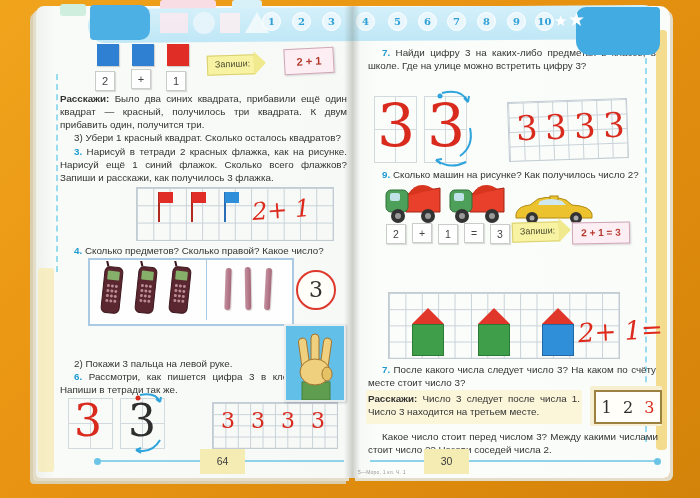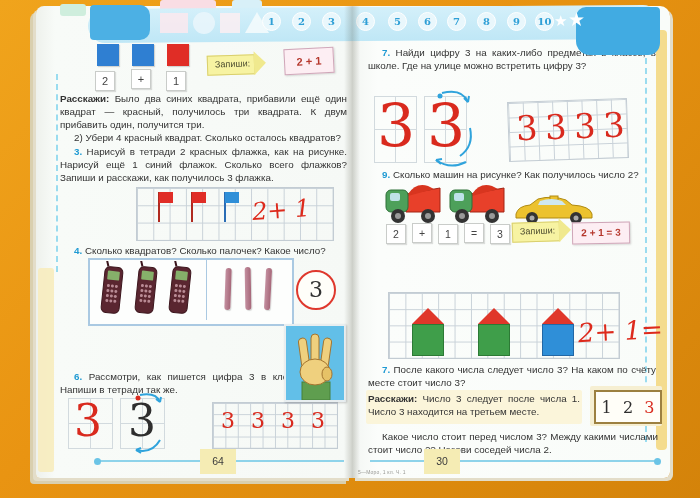--- a/index.html
+++ b/index.html
@@ -73,21 +73,21 @@
   
   .pic-frame{position:absolute;border:2px solid #aac9e2;background:#fdfefd;z-index:9;}
   .divider{position:absolute;width:1px;background:#aac9e2;z-index:10;}
   .stick{position:absolute;width:6px;border-radius:3px;background:linear-gradient(90deg,#c490a0,#a66779);box-shadow:1px 1px 1px rgba(0,0,0,.15);z-index:11;}
 
   .hand-box{position:absolute;background:#62bfe8;border:2px solid #e8eef0;box-shadow:1px 1px 2px rgba(0,0,0,.2);z-index:11;}
 
   
   .page-line{position:absolute;height:2px;background:#8ed3ea;z-index:8;}
   .line-dot{position:absolute;width:7px;height:7px;border-radius:50%;background:#6bc4e6;z-index:9;}
-  .page-num{position:absolute;width:36px;height:25px;background:#f5ecb4;z-index:10;font-size:10.5px;color:#3c3c3c;text-align:center;line-height:25px;}
+  .page-num{position:absolute;width:45px;height:25px;background:#f5ecb4;z-index:10;font-size:10.5px;color:#3c3c3c;text-align:center;line-height:25px;}
   .imprint{position:absolute;font-size:5px;color:#9a9a96;z-index:10;letter-spacing:.2px;}
 
   
   .dash-v{position:absolute;width:0;border-left:2px dashed #9adcef;z-index:6;}
   #yellow-strip{position:absolute;left:656px;top:30px;width:11px;height:420px;background:#f4dc8e;border-radius:4px;z-index:7;}
   #yellow-corner{position:absolute;left:38px;top:268px;width:16px;height:204px;background:#f7ecbe;opacity:.9;border-radius:3px;z-index:6;}
 
   .rass-bg{position:absolute;background:#fbf5da;z-index:8;border-radius:2px;}
   .numbox-panel{position:absolute;background:#f6efd2;z-index:9;border-radius:2px;}
   .numbox{position:absolute;background:#fffef8;border:2px solid #9c8040;z-index:10;display:flex;align-items:center;justify-content:space-around;
@@ -141,39 +141,39 @@
   <div class="sq blue" style="left:97px;top:44px;"></div>
   <div class="sq blue" style="left:132px;top:44px;"></div>
   <div class="sq red" style="left:167px;top:44px;"></div>
   <div class="card" style="left:95px;top:71px;">2</div>
   <div class="card" style="left:131px;top:69px;">+</div>
   <div class="card" style="left:166px;top:71px;">1</div>
   <div class="write-arrow" style="left:207px;top:55px;transform:rotate(-2deg);">Запиши:</div>
   <div class="result-box" style="left:284px;top:48px;width:48px;height:24px;line-height:24px;transform:rotate(-3deg);">2 + 1</div>
 
   <p class="para" style="left:60px;top:92px;width:287px;"><span class="blab">Расскажи:</span> <span>Было два синих квадрата, прибавили ещё один квадрат — красный, получилось три квадрата. К двум прибавить один, получится три.</span></p>
-  <p class="para indent" style="left:60px;top:131px;width:287px;">2) Убери 4 красный квадрат. Сколько осталось квадратов?</p>
+  <p class="para indent" style="left:60px;top:131px;width:287px;">3) Убери 1 красный квадрат. Сколько осталось квадратов?</p>
   <p class="para indent" style="left:60px;top:145px;width:287px;"><span class="tnum">3.</span> <span>Нарисуй в тетради 2 красных флажка, как на рисунке. Нарисуй ещё 1 синий флажок. Сколько всего флажков? Запиши и расскажи, как получилось 3 флажка.</span></p>
 
   <div class="grid" style="left:136px;top:187px;width:196px;height:52px;background-size:16.3px 17.3px;"></div>
   <div class="flag" style="left:158px;top:192px;">
       <div class="pole" style="background:#b02a20;"></div>
       <div class="cloth" style="background:#e02d26;"></div>
     </div>
   <div class="flag" style="left:191px;top:192px;">
       <div class="pole" style="background:#b02a20;"></div>
       <div class="cloth" style="background:#e02d26;"></div>
     </div>
   <div class="flag" style="left:224px;top:192px;">
       <div class="pole" style="background:#2a6cb5;"></div>
       <div class="cloth" style="background:#2f8fd8;"></div>
     </div>
   <div class="handwriting" style="left:252px;top:196px;font-size:24px;transform:rotate(-4deg);">2+ 1</div>
 
-  <p class="para indent" style="left:60px;top:244px;width:287px;"><span class="tnum">4.</span> <span>Сколько квадратов? Сколько палочек? Какое число?</span></p>
+  <p class="para indent" style="left:60px;top:244px;width:287px;"><span class="tnum">4.</span> <span>Сколько предметов? Сколько правой? Какое число?</span></p>
   <div class="pic-frame" style="left:88px;top:258px;width:202px;height:64px;"></div>
   <div class="divider" style="left:206px;top:260px;height:60px;"></div>
 
   <div class="vehicle" style="left:96px;top:261px;">
     <svg width="32" height="58" viewBox="0 0 32 58">
         <g transform="rotate(6 16 29)">
           <rect x="7" y="6" width="18" height="46" rx="5" fill="#5a2630" stroke="#3c161d"></rect>
           <line x1="10" y1="6" x2="8" y2="0" stroke="#3c161d" stroke-width="2"></line>
           <rect x="10" y="10" width="12" height="9" rx="1" fill="#86b06a"></rect>
           <g fill="#b98b95">
@@ -238,20 +238,21 @@
           </g>
         </g>
       </svg>
   </div>
 
   <div class="stick" style="left:225px;top:268px;height:42px;transform:rotate(2deg);"></div>
   <div class="stick" style="left:245px;top:267px;height:43px;transform:rotate(-1deg);"></div>
   <div class="stick" style="left:265px;top:268px;height:42px;transform:rotate(3deg);"></div>
   <div class="ans-circle" style="left:296px;top:270px;width:36px;height:36px;font-size:22px;line-height:36px;">3</div>
 
+  <p class="para indent" style="left:60px;top:357px;width:222px;text-align:left;">2) Покажи 3 пальца на левой руке.</p>
   <div class="hand-box" style="left:284px;top:324px;width:58px;height:74px;">
     <svg width="58" height="74" viewBox="0 0 58 74">
         <g stroke="#a3742f" stroke-width="1">
           <rect x="16" y="56" width="28" height="18" fill="#5f9e4f" stroke="#47803a"></rect>
           <rect x="14" y="12" width="8" height="30" rx="4" fill="#efd07e" transform="rotate(-8 18 27)"></rect>
           <rect x="25" y="8" width="8" height="34" rx="4" fill="#efd07e"></rect>
           <rect x="36" y="12" width="8" height="30" rx="4" fill="#efd07e" transform="rotate(8 40 27)"></rect>
           <ellipse cx="29" cy="46" rx="15" ry="13" fill="#efd07e"></ellipse>
           <ellipse cx="41" cy="48" rx="5" ry="7" fill="#e6c267"></ellipse>
         </g>

